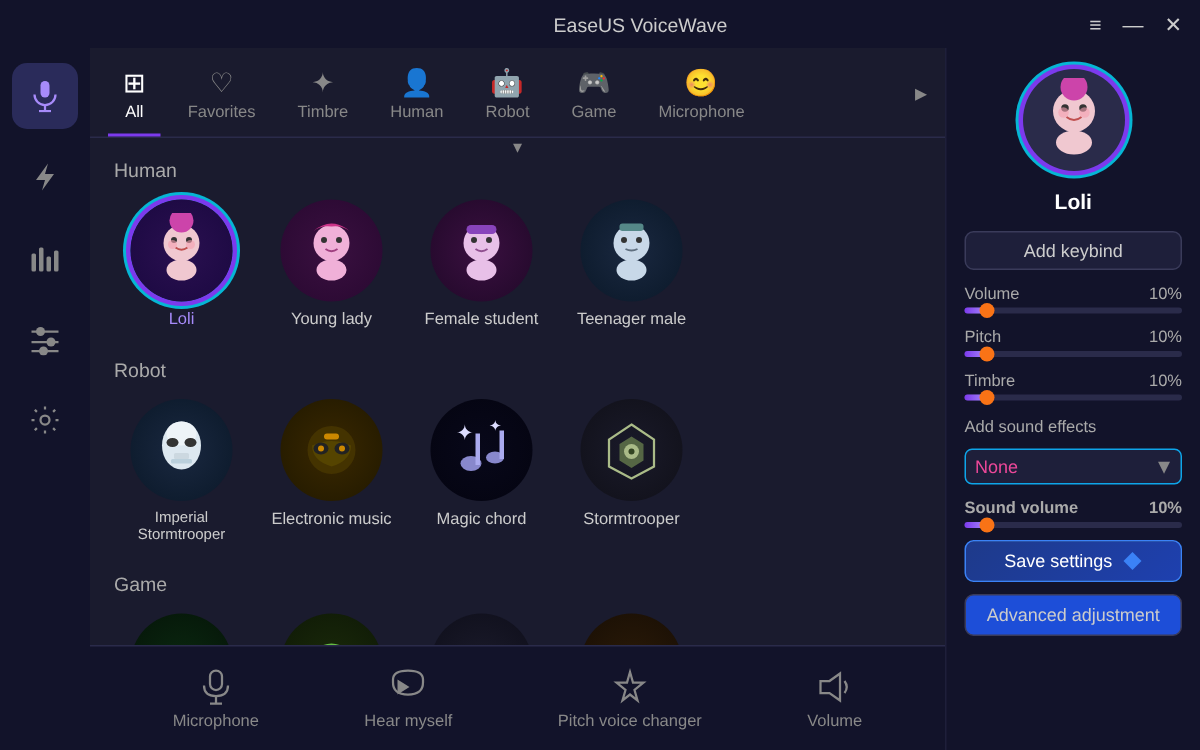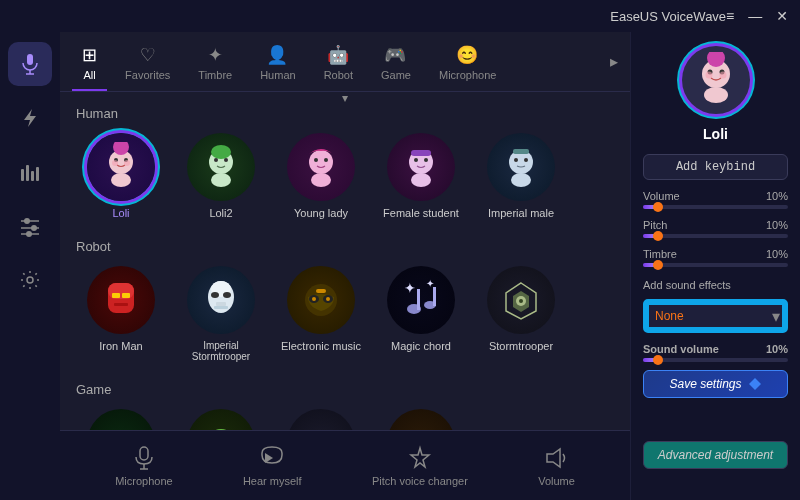--- a/index.html
+++ b/index.html
@@ -14,21 +14,21 @@
     .titlebar {
       height: 32px;
       background: #12132a;
       display: flex;
       align-items: center;
       justify-content: space-between;
       padding: 0 12px;
       font-size: 13px;
       color: #ccc;
     }
-    .titlebar-title { flex: 1; text-align: right; }
+    .titlebar-title { flex: 1; text-align: left; }
     .titlebar-controls { display: flex; gap: 14px; font-size: 14px; cursor: pointer; }
 
     
     .app-container {
       display: flex;
       height: 468px;
     }
 
     
     .sidebar {
@@ -206,21 +206,20 @@
     .keybind-btn {
       width: 100%;
       padding: 5px 0;
       background: #1e1f3a;
       border: 1px solid #3a3b5a;
       border-radius: 6px;
       color: #ccc;
       font-size: 12px;
       cursor: pointer;
       text-align: center;
-      font-family: Liberation Mono, monospace;
     }
 
     .slider-row {
       width: 100%;
       margin-top: 2px;
     }
     .slider-label-row {
       display: flex;
       justify-content: space-between;
       font-size: 11px;
@@ -254,23 +253,23 @@
       color: #aaa;
       margin-top: 4px;
     }
     .effects-select-row {
       width: 100%;
       position: relative;
     }
     .effects-select-row select {
       width: 100%;
       background: #1e1f3a;
-      border: 6px solid #0ea5e9;
+      border: 1px solid #0ea5e9;
       border-radius: 5px;
-      color: #f97316;
+      color: #ec4899;
       font-size: 12px;
       padding: 4px 6px;
       appearance: none;
       cursor: pointer;
     }
     .effects-select-row::after {
       content: '▾';
       position: absolute;
       right: 8px;
       top: 50%;
@@ -285,41 +284,39 @@
     }
 
     .action-btn {
       width: 100%;
       padding: 6px 0;
       border-radius: 6px;
       font-size: 12px;
       cursor: pointer;
       text-align: center;
       border: none;
-      font-style: italic;
     }
     .btn-save {
       background: linear-gradient(135deg, #1e3a8a, #1e40af);
       color: #fff;
       border: 1px solid #3b82f6;
       display: flex;
       align-items: center;
       justify-content: center;
       gap: 6px;
     }
     .btn-reset {
       background: #1e1f3a;
       color: #ccc;
       border: 1px solid #3a3b5a;
     }
     .btn-advanced {
-      background: #0f766e;
+      background: #1d4ed8;
       color: #ccc;
       border: 1px solid #3a3b5a;
-      margin-top: 35px;
     }
 
     
     .av-loli { background: radial-gradient(circle, #2a1050, #1a0840); }
     .av-loli2 { background: radial-gradient(circle, #1a3a1a, #0a2010); }
     .av-female { background: radial-gradient(circle, #3a1040, #200828); }
     .av-youngladyy { background: radial-gradient(circle, #3a1040, #280830); }
     .av-teen { background: radial-gradient(circle, #1a2840, #0a1828); }
     .av-ironman { background: radial-gradient(circle, #4a0808, #280404); }
     .av-storm { background: radial-gradient(circle, #1a2840, #0a1828); }
@@ -435,33 +432,20 @@
               <circle cx="20" cy="18" r="2" fill="#333"></circle>
               <circle cx="30" cy="18" r="2" fill="#333"></circle>
               <path d="M21 23 Q25 26 29 23" stroke="#c05050" stroke-width="1.2" fill="none"></path>
               <circle cx="19" cy="21" r="3" fill="#f5a0b0" opacity="0.6"></circle>
               <circle cx="31" cy="21" r="3" fill="#f5a0b0" opacity="0.6"></circle>
             </svg>
           </div>
           <span class="voice-name">Loli</span>
         </div>
 
-        <div class="voice-card">
-          <div class="voice-avatar av-loli2">
-            <svg width="50" height="50" viewBox="0 0 50 50">
-              <circle cx="25" cy="20" r="12" fill="#c8e8c8"></circle>
-              <ellipse cx="25" cy="38" rx="10" ry="7" fill="#c8e8c8"></ellipse>
-              <ellipse cx="25" cy="10" rx="10" ry="7" fill="#44aa44"></ellipse>
-              <circle cx="20" cy="18" r="2" fill="#333"></circle>
-              <circle cx="30" cy="18" r="2" fill="#333"></circle>
-              <path d="M21 24 Q25 27 29 24" stroke="#507050" stroke-width="1.2" fill="none"></path>
-            </svg>
-          </div>
-          <span class="voice-name">Loli2</span>
-        </div>
 
         <div class="voice-card">
           <div class="voice-avatar av-youngladyy">
             <svg width="50" height="50" viewBox="0 0 50 50">
               <circle cx="25" cy="20" r="12" fill="#f0b0d8"></circle>
               <ellipse cx="25" cy="38" rx="10" ry="7" fill="#f0b0d8"></ellipse>
               <path d="M13 12 Q25 2 37 12 Q32 8 25 9 Q18 8 13 12" fill="#cc3388"></path>
               <circle cx="20" cy="18" r="2" fill="#333"></circle>
               <circle cx="30" cy="18" r="2" fill="#333"></circle>
               <path d="M21 24 Q25 27 29 24" stroke="#a04080" stroke-width="1.2" fill="none"></path>
@@ -488,39 +472,27 @@
           <div class="voice-avatar av-teen">
             <svg width="50" height="50" viewBox="0 0 50 50">
               <circle cx="25" cy="20" r="12" fill="#c8d8e8"></circle>
               <ellipse cx="25" cy="38" rx="10" ry="7" fill="#c8d8e8"></ellipse>
               <rect x="17" y="7" width="16" height="5" rx="2" fill="#558888"></rect>
               <circle cx="20" cy="18" r="2" fill="#333"></circle>
               <circle cx="30" cy="18" r="2" fill="#333"></circle>
               <path d="M21 24 Q25 26 29 24" stroke="#607080" stroke-width="1.2" fill="none"></path>
             </svg>
           </div>
-          <span class="voice-name">Imperial male</span>
+          <span class="voice-name">Teenager male</span>
         </div>
       </div>
 
       <div class="section-label">Robot</div>
       <div class="voice-grid">
 
-        <div class="voice-card">
-          <div class="voice-avatar av-ironman">
-            <svg width="50" height="50" viewBox="0 0 50 50">
-              <rect x="12" y="8" width="26" height="30" rx="8" fill="#cc2222"></rect>
-              <rect x="12" y="8" width="26" height="16" rx="8" fill="#dd3333"></rect>
-              <rect x="16" y="18" width="8" height="5" rx="1" fill="#ffdd00" opacity="0.9"></rect>
-              <rect x="26" y="18" width="8" height="5" rx="1" fill="#ffdd00" opacity="0.9"></rect>
-              <rect x="18" y="28" width="14" height="3" rx="1" fill="#aa1111"></rect>
-            </svg>
-          </div>
-          <span class="voice-name">Iron Man</span>
-        </div>
 
         <div class="voice-card">
           <div class="voice-avatar av-storm">
             <svg width="50" height="50" viewBox="0 0 50 50">
               <ellipse cx="25" cy="22" rx="13" ry="16" fill="#dde8f0"></ellipse>
               <ellipse cx="25" cy="14" rx="10" ry="8" fill="#eef4f8"></ellipse>
               <ellipse cx="19" cy="20" rx="4" ry="3" fill="#333"></ellipse>
               <ellipse cx="31" cy="20" rx="4" ry="3" fill="#333"></ellipse>
               <rect x="20" y="27" width="10" height="4" rx="1" fill="#ccd8e0"></rect>
               <rect x="18" y="31" width="14" height="3" rx="1" fill="#bbd0dc"></rect>

